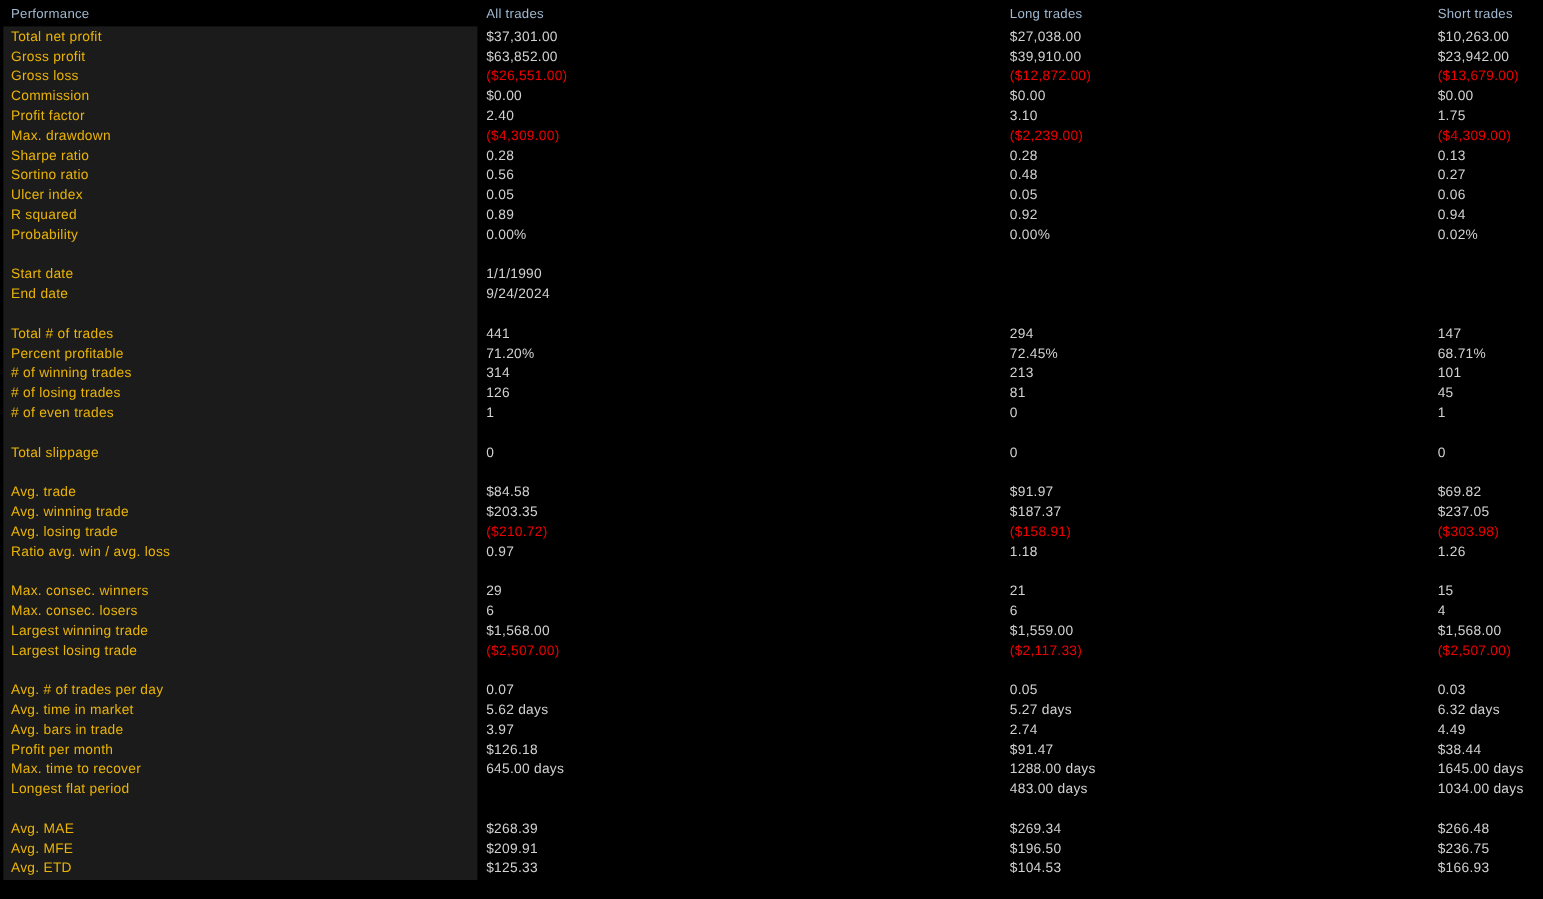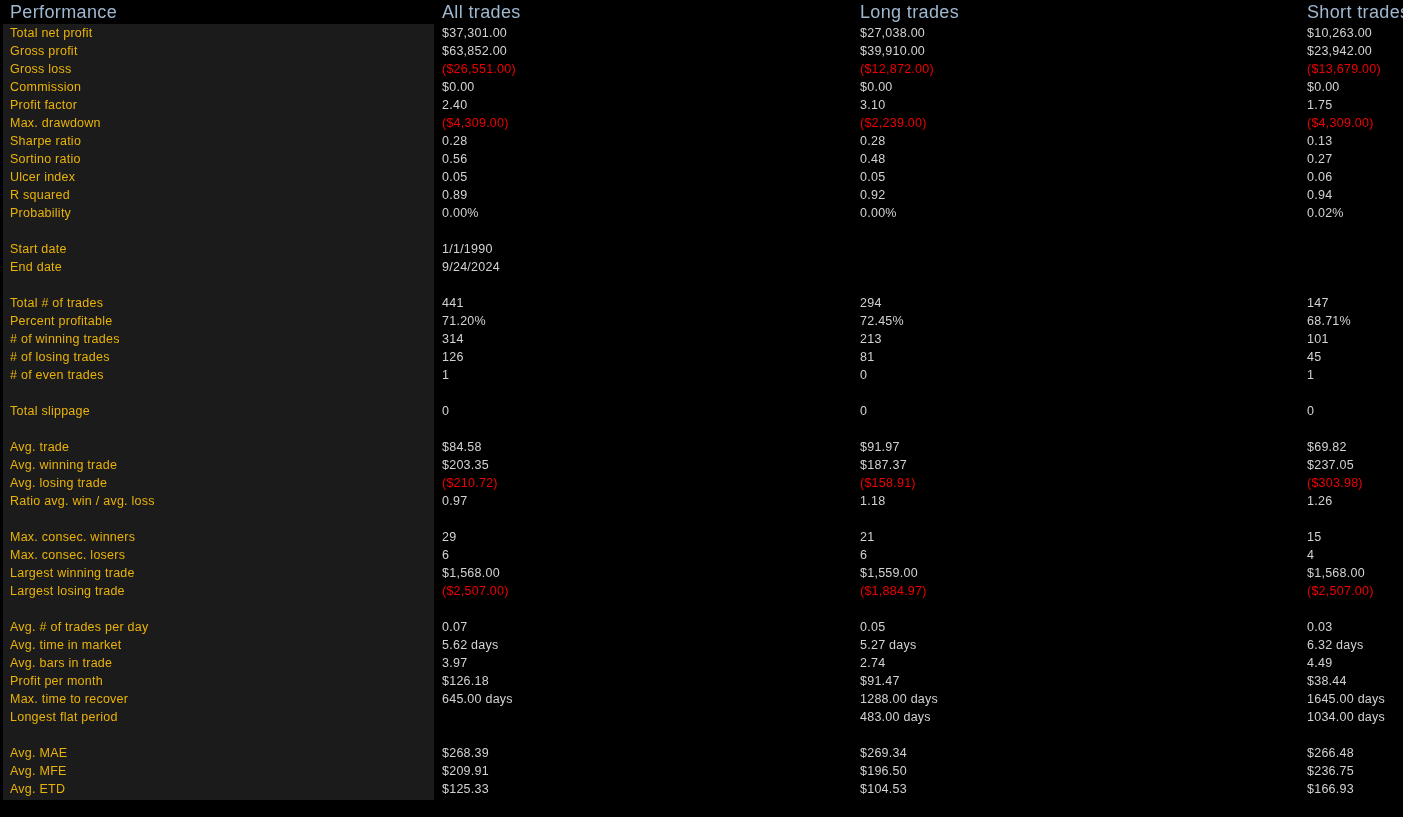--- a/index.html
+++ b/index.html
@@ -58,26 +58,26 @@
     position: absolute;
     top: 0;
     font-size: 12.5px;
     letter-spacing: 0.02em;
     overflow: hidden;
     text-overflow: clip;
   }
 
   .c-label  { left: 10px;   width: 420px; }
   .c-all    { left: 442px;  width: 420px; }
-  .c-long   { left: 860px;  width: 425px; }
+  .c-long   { left: 918px;  width: 425px; }
   .c-short  { left: 1307px; width: 96px;  }
 
   .header-row .cell {
     color: #9fb8d0;
-    font-size: 18px;
+    font-size: 12px;
   }
 
   .label-text {
     color: #eab308;
   }
   .value-text {
     color: #d2d2d2;
   }
   .value-text.neg {
     color: #ef0000;
@@ -254,21 +254,21 @@
         </div>
         <div class="row">
           <div class="cell c-label label-text">Largest winning trade</div>
           <div class="cell c-all value-text">$1,568.00</div>
           <div class="cell c-long value-text">$1,559.00</div>
           <div class="cell c-short value-text">$1,568.00</div>
         </div>
         <div class="row">
           <div class="cell c-label label-text">Largest losing trade</div>
           <div class="cell c-all value-text neg">($2,507.00)</div>
-          <div class="cell c-long value-text neg">($1,884.97)</div>
+          <div class="cell c-long value-text neg">($2,117.33)</div>
           <div class="cell c-short value-text neg">($2,507.00)</div>
         </div>
         <div class="row spacer"></div>
         <div class="row">
           <div class="cell c-label label-text">Avg. # of trades per day</div>
           <div class="cell c-all value-text">0.07</div>
           <div class="cell c-long value-text">0.05</div>
           <div class="cell c-short value-text">0.03</div>
         </div>
         <div class="row">

